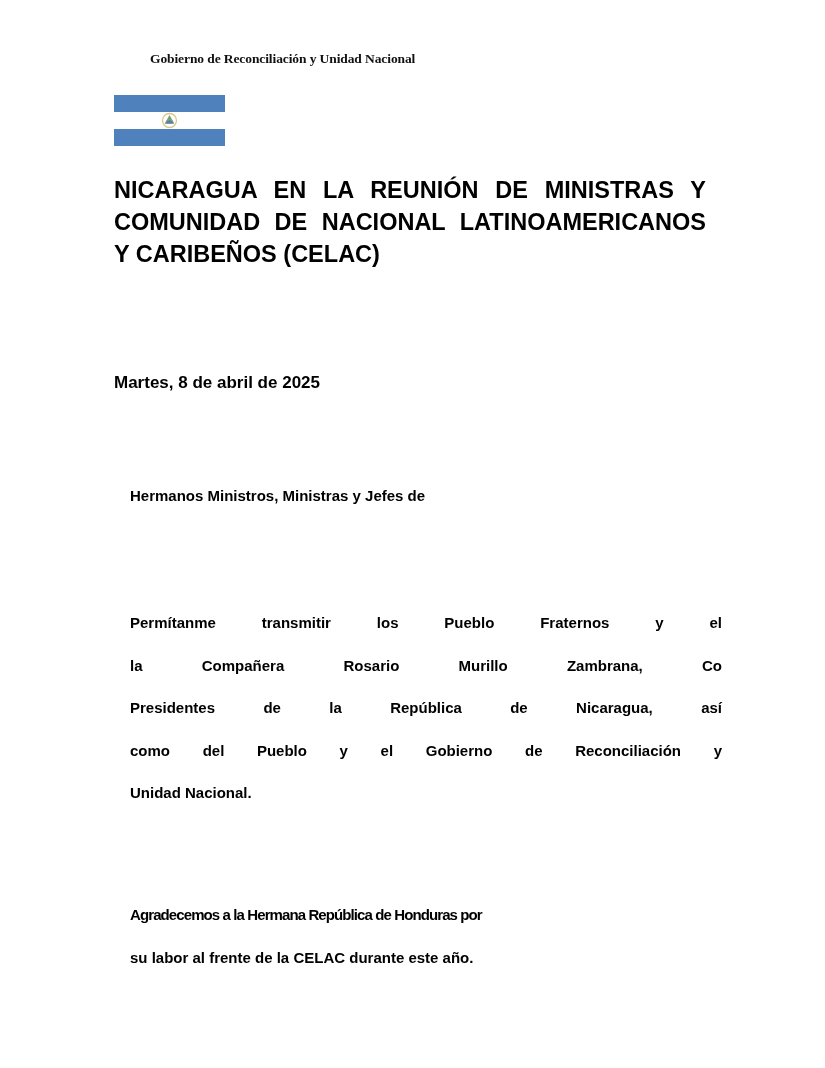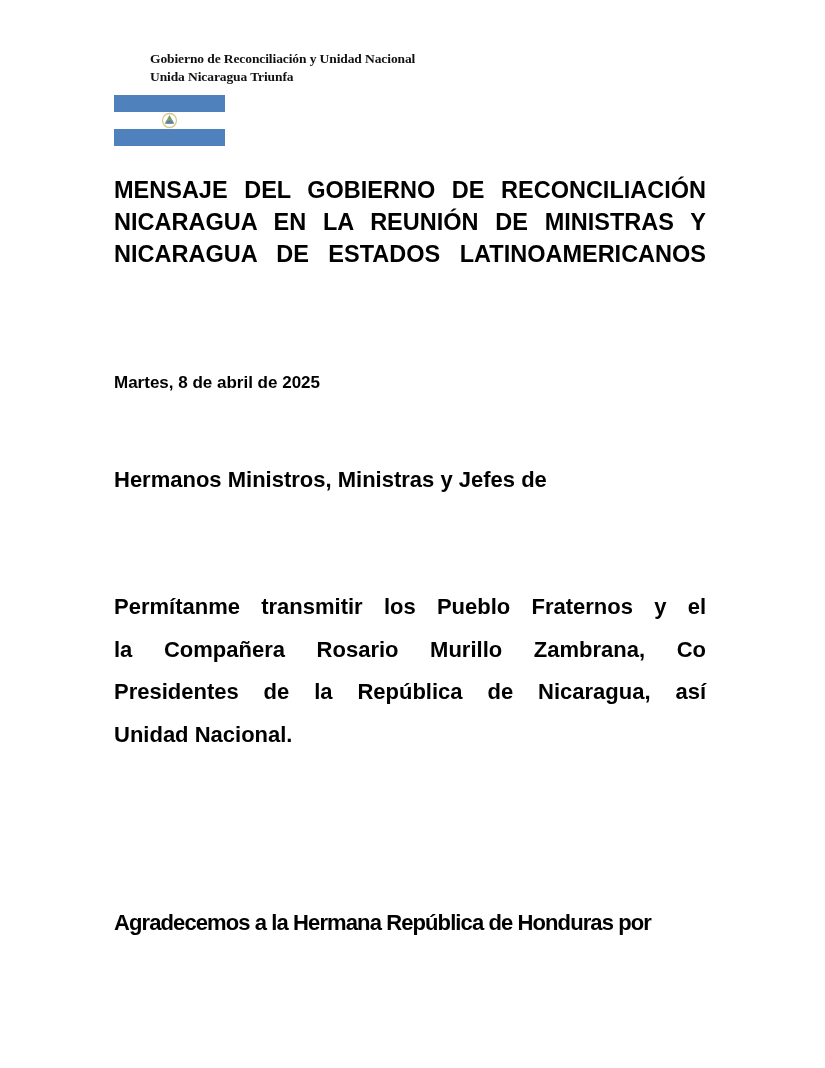--- a/index.html
+++ b/index.html
@@ -84,77 +84,78 @@
       font-weight: bold;
       font-size: 17px;
       line-height: 32px;
     }
     .para {
       position: absolute;
       left: 114px;
       width: 592px;
       font-family: "Liberation Sans", sans-serif;
       font-weight: bold;
-      font-size: 22px;
+      font-size: 15px;
       line-height: 42.5px;
-      margin: 0;
+      margin: 16px;
     }
     .para .pl {
       display: block;
       white-space: nowrap;
     }
     .para .pl.j {
       text-align: justify;
       text-align-last: justify;
     }
     .para.p1 { top: 459px; }
     .para.p2 { top: 586px; }
-    .para.p3 { top: 902px; }
+    .para.p3 { top: 878px; }
     .para.p3 .pl.condensed {
       letter-spacing: -0.9px;
     }
   </style>
 </head>
 <body>
 
 <div class="page">
 
   <div class="header">
     <div>Gobierno de Reconciliación y Unidad Nacional</div>
-    <div>Unida Nicaragua Triunfa</div>
   </div>
 
   <div class="flag">
     <div class="band top" style="background:#4f81bd;"></div>
     <div class="band mid"></div>
     <div class="band bot" style="background:#4f81bd;"></div>
     <svg class="emblem" viewBox="0 0 17 17" width="17" height="17">
       <circle cx="8.5" cy="8.5" r="7" fill="none" stroke="#d8c98a" stroke-width="1.3"></circle>
       <polygon points="8.5,3.5 13,11.5 4,11.5" fill="#6aa06a" stroke="#8a8a6a" stroke-width="0.5"></polygon>
       <rect x="5.5" y="8.5" width="6" height="3" fill="#4f81bd"></rect>
       <path d="M5.5 9.5 Q8.5 5.5 11.5 9.5" fill="none" stroke="#c9a040" stroke-width="0.6"></path>
     </svg>
   </div>
 
   <div class="title">
-    <span class="tl">MENSAJE DEL GOBIERNO DE RECONCILIACIÓN</span>
     <span class="tl">NICARAGUA EN LA REUNIÓN DE MINISTRAS Y</span>
-    <span class="tl">NICARAGUA DE ESTADOS LATINOAMERICANOS</span>
+    <span class="tl">COMUNIDAD DE NACIONAL LATINOAMERICANOS</span>
+    <span class="tl last">Y CARIBEÑOS (CELAC)</span>
   </div>
 
   <div class="date">Martes, 8 de abril de 2025</div>
 
   <div class="para p1">
     <span class="pl">Hermanos Ministros, Ministras y Jefes de</span>
   </div>
 
   <div class="para p2">
     <span class="pl j">Permítanme transmitir los Pueblo Fraternos y el</span>
     <span class="pl j">la Compañera Rosario Murillo Zambrana, Co</span>
     <span class="pl j">Presidentes de la República de Nicaragua, así</span>
+    <span class="pl j">como del Pueblo y el Gobierno de Reconciliación y</span>
     <span class="pl">Unidad Nacional.</span>
   </div>
 
   <div class="para p3">
     <span class="pl condensed">Agradecemos a la Hermana República de Honduras por</span>
+    <span class="pl">su labor al frente de la CELAC durante este año.</span>
   </div>
 
 </div>
 
 </body></html>

